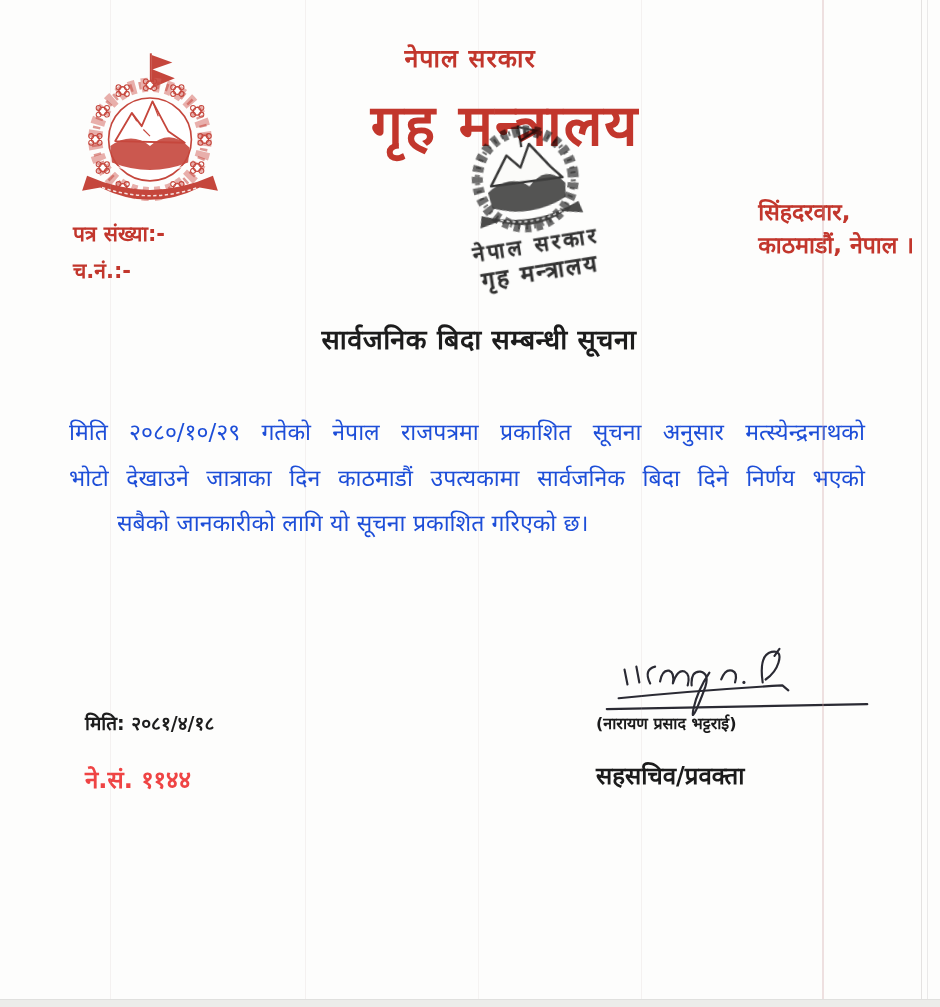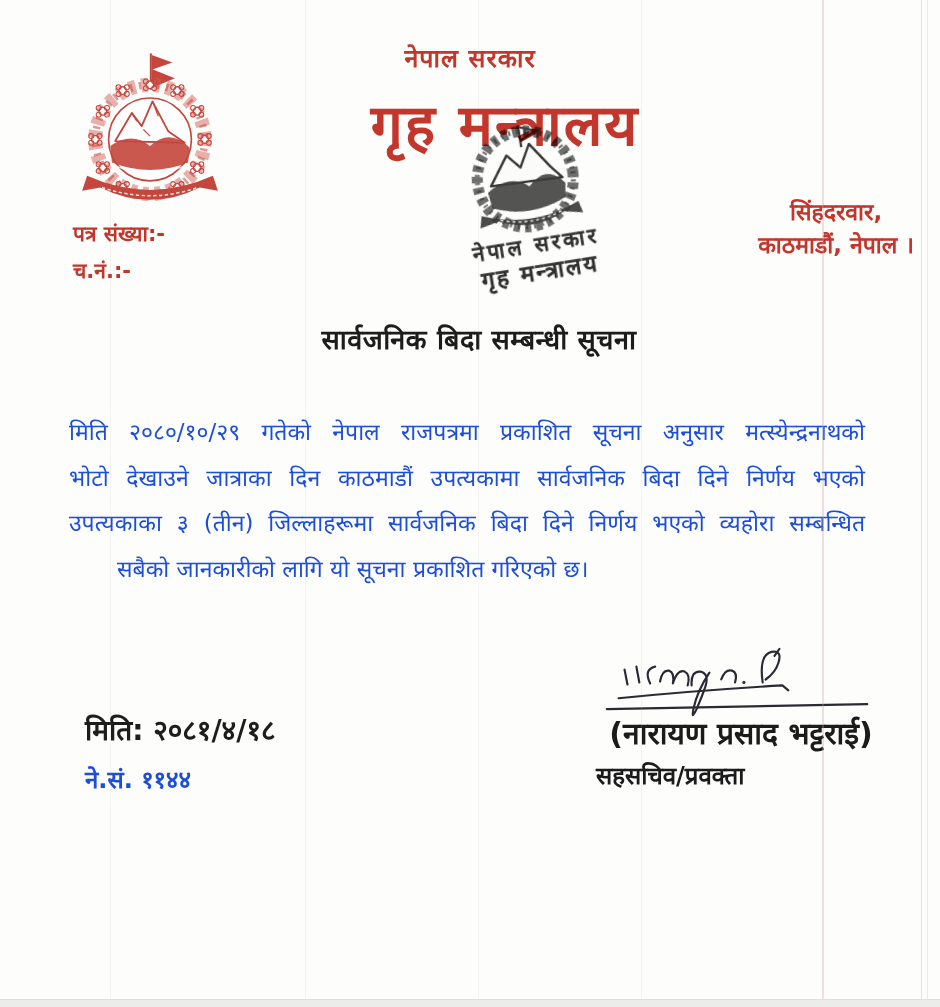--- a/index.html
+++ b/index.html
@@ -28,49 +28,49 @@
   }
   .stamp svg{display:block;margin:0 auto;}
   .stamp-text{
     text-align:center;color:#1e1e1e;font-weight:800;line-height:27px;
     text-shadow:0 0 1px rgba(30,30,30,.55);
   }
   .stamp-line1{font-size:21px;letter-spacing:3px;}
   .stamp-line2{font-size:23px;letter-spacing:2px;}
   
   .address{
-    top:196px;right:26px;text-align:center;color:#c2362c;
+    top:196px;right:26px;text-align:left;color:#c2362c;
     font-size:23px;font-weight:700;line-height:33px;
   }
   .ref-fields{
     top:216px;left:52px;color:#c2362c;font-size:21px;font-weight:700;line-height:37px;margin-left:21px;
   }
   
   .doc-title{
     top:320px;left:0;width:100%;text-align:center;box-sizing:border-box;padding-left:18px;
     color:#1c1c1c;font-size:27px;font-weight:700;letter-spacing:.5px;
   }
   .body-text{
     top:410px;left:69px;width:796px;color:#1d4ed8;font-size:23px;line-height:45.5px;
   }
   .jline{text-align:justify;text-align-last:justify;}
   .lline{text-align:left;margin-left:48px;}
   .bold{font-weight:700;}
   
   .sig-art{left:604px;top:642px;width:268px;height:74px;}
   .sig-name{
-    top:712px;left:596px;width:290px;text-align:center;
-    color:#1b1b1b;font-size:30px;font-weight:700;
+    top:712px;left:596px;width:290px;text-align:left;
+    color:#1b1b1b;font-size:16px;font-weight:700;
   }
   .sig-title{
     top:758px;left:596px;width:290px;
     color:#1b1b1b;font-size:24px;font-weight:700;
   }
-  .meta-date{top:710px;left:85px;color:#1d1d1d;font-size:28px;font-weight:600;}
-  .meta-era{top:762px;left:85px;color:#1d4ed8;font-size:24px;font-weight:600;}
+  .meta-date{top:710px;left:85px;color:#1d1d1d;font-size:19px;font-weight:600;}
+  .meta-era{top:762px;left:85px;color:#ef4444;font-size:24px;font-weight:600;}
   
   .scanline{top:0;width:1px;height:1007px;pointer-events:none;}
   .bottom-edge{left:0;bottom:0;width:940px;height:7px;background:#ececea;border-top:1px solid #e0e0de;}
 </style>
 </head>
 <body>
 
 <div class="abs gov-line">नेपाल सरकार</div>
 <div class="abs ministry-title">गृह मन्त्रालय</div>
 
@@ -136,21 +136,20 @@
 <div class="abs ref-fields">
   <div>पत्र संख्या:-</div>
   <div>च.नं.:-</div>
 </div>
 
 <div class="abs doc-title">सार्वजनिक बिदा सम्बन्धी सूचना</div>
 
 <div class="abs body-text">
   <div class="jline">मिति २०८०/१०/२९ गतेको नेपाल राजपत्रमा प्रकाशित सूचना अनुसार मत्स्येन्द्रनाथको</div>
   <div class="jline">भोटो देखाउने जात्राका दिन काठमाडौं उपत्यकामा सार्वजनिक बिदा दिने निर्णय भएको</div>
-  <div class="jline">उपत्यकाका ३ (तीन) जिल्लाहरूमा सार्वजनिक बिदा दिने निर्णय भएको व्यहोरा सम्बन्धित</div>
   <div class="lline">सबैको जानकारीको लागि यो सूचना प्रकाशित गरिएको छ।</div>
 </div>
 
 <div class="abs sig-art">
   <svg viewBox="0 0 270 75" width="268" height="74">
     <g fill="none" stroke="#2a2a33" stroke-width="2.2" stroke-linecap="round" stroke-linejoin="round">
       <path d="M20 28 l3 15 M32 25 l3 16"></path>
       <path d="M46 42 q-7 -14 5 -17"></path>
       <path d="M56 40 q2 -12 9 -11 q6 2 4 13 q5 -15 12 -12 q6 3 3 14"></path>
       <path d="M88 44 q-1 -15 9 -14 q9 2 5 15 q-3 9 -9 23 q-6 13 -3 -1 q4 -18 16 -36"></path>

